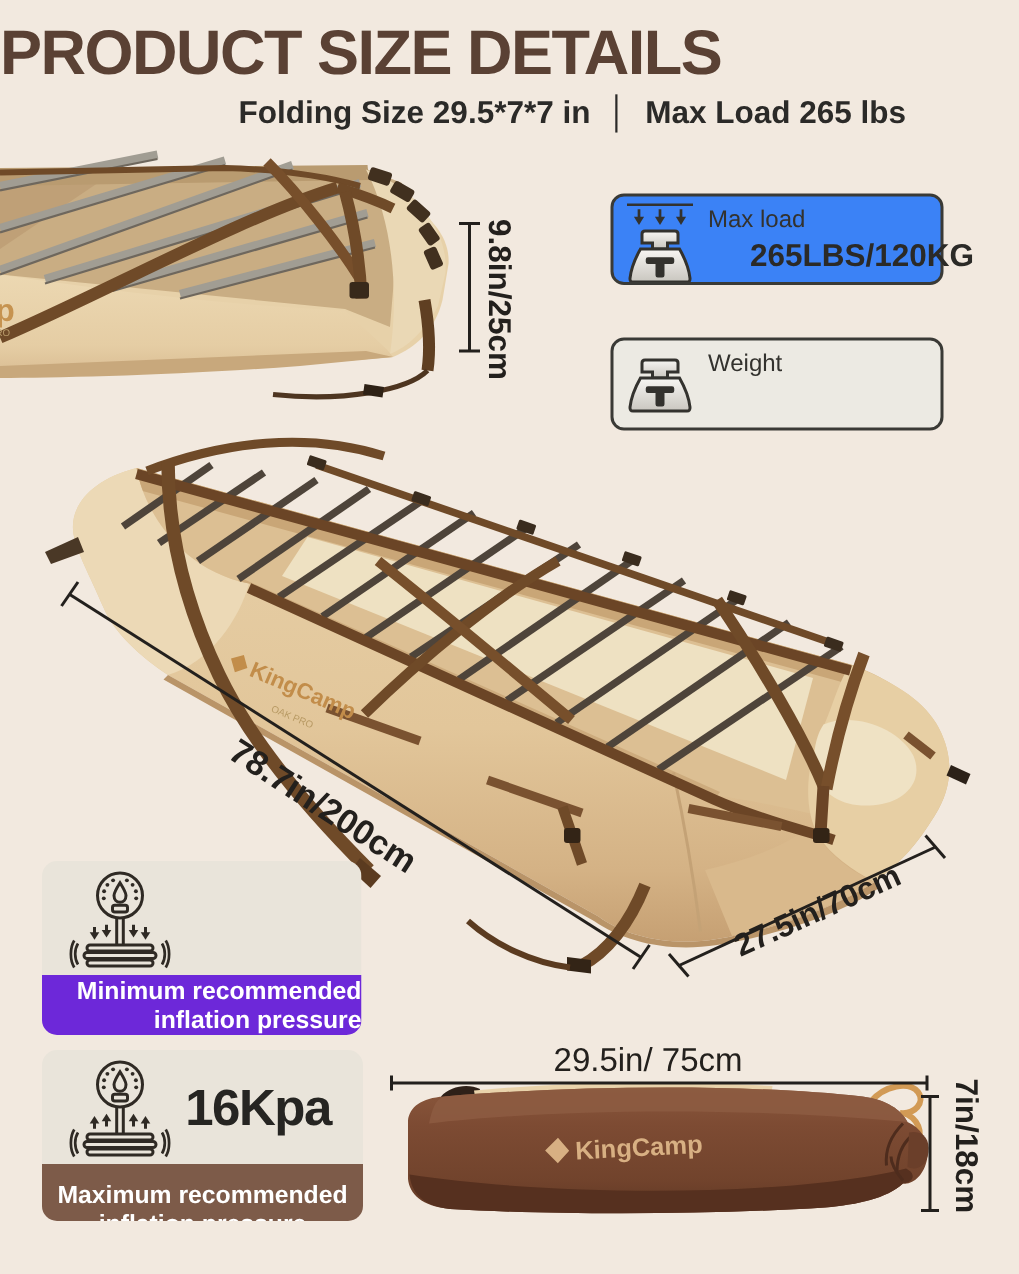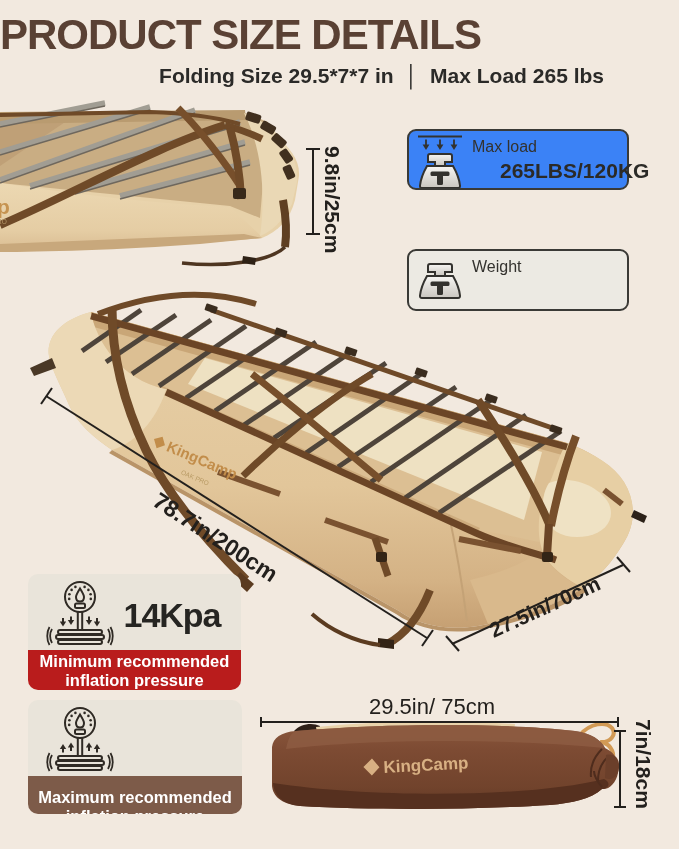--- a/index.html
+++ b/index.html
@@ -116,21 +116,21 @@
 <path d="M12,32 L38,32 C42,39 44.5,47 45,51.5 Q45.2,54 43,54 L7,54 Q4.8,54 5,51.5 C5.5,47 8,39 12,32 Z" fill="url(#wg1)"></path>
 <path d="M17,37.5 L33,37.5 Q34.5,37.5 34.5,39 L34.5,40.5 Q34.5,42 33,42 L28,42 L28,49.5 Q28,51 26.5,51 L23.5,51 Q22,51 22,49.5 L22,42 L17,42 Q15.5,42 15.5,40.5 L15.5,39 Q15.5,37.5 17,37.5 Z" fill="#33322e" stroke="none"></path>
 </g>
 </svg>
 
 <div style="position:absolute;left:63px;top:7px;font-size:16px;color:#33322e;">Max load</div>
 
 <div style="position:absolute;left:62px;top:28px;font-size:21px;font-weight:bold;color:#2b2a27;margin-left:29px;">265LBS/120KG</div>
 </div>
 
-<div class="abs" style="left:407px;top:225px;width:222px;height:62px;border:2px solid #3a3a36;border-radius:9px;background:#eceae3;box-sizing:border-box;margin-top:24px;">
+<div class="abs" style="left:407px;top:225px;width:222px;height:62px;border:2px solid #3a3a36;border-radius:9px;background:#eceae3;box-sizing:border-box;">
 
 <svg style="position:absolute;left:6px;top:10px;" width="50" height="40" viewBox="0 0 50 40">
 <g stroke="#33322e" stroke-width="2" fill="none">
 <path d="M13,11 L13,5 Q13,3 15,3 L35,3 Q37,3 37,5 L37,11 L30,11 L30,15 L20,15 L20,11 Z" fill="url(#wg1)"></path>
 <path d="M12,15 L38,15 C42,22 44.5,30 45,34.5 Q45.2,37 43,37 L7,37 Q4.8,37 5,34.5 C5.5,30 8,22 12,15 Z" fill="url(#wg1)"></path>
 <path d="M17,20.5 L33,20.5 Q34.5,20.5 34.5,22 L34.5,23.5 Q34.5,25 33,25 L28,25 L28,32.5 Q28,34 26.5,34 L23.5,34 Q22,34 22,32.5 L22,25 L17,25 Q15.5,25 15.5,23.5 L15.5,22 Q15.5,20.5 17,20.5 Z" fill="#33322e" stroke="none"></path>
 </g>
 </svg>
 
 <div style="position:absolute;left:63px;top:7px;font-size:16px;color:#33322e;">Weight</div>
@@ -263,21 +263,21 @@
 <line x1="617" y1="277" x2="630" y2="292"></line>
 </g>
 
 <text x="545" y="334" font-size="21" font-weight="bold" fill="#23201d" text-anchor="middle" transform="rotate(-24.5 545 327)" font-family="Liberation Sans,sans-serif">27.5in/70cm</text>
 </svg>
 </div>
 
 <div class="abs" style="left:28px;top:574px;width:213px;height:116px;border-radius:10px;overflow:hidden;">
   <div style="position:absolute;left:0;top:0;width:100%;height:76px;background:#e9e4da;"></div>
 
-  <div style="position:absolute;left:0;top:76px;width:100%;height:40px;background:#b91c1c;color:#fff;font-weight:bold;font-size:16.5px;text-align:center;line-height:19px;padding-top:2px;box-sizing:border-box;">Minimum recommended<br>inflation pressure</div>
+  <div style="position:absolute;left:0;top:76px;width:100%;height:40px;background:#6d28d9;color:#fff;font-weight:bold;font-size:16.5px;text-align:right;line-height:19px;padding-top:2px;box-sizing:border-box;">Minimum recommended<br>inflation pressure</div>
 
   <svg style="position:absolute;left:18px;top:6px;" width="90" height="68" viewBox="0 0 90 68">
   <g stroke="#2f2a24" stroke-width="2" fill="none">
   <circle cx="34" cy="17" r="15"></circle>
   <g fill="#2f2a24" stroke="none">
   <circle cx="29.4" cy="6.9" r="1.3"></circle>
           <circle cx="38.6" cy="6.9" r="1.3"></circle>
   <circle cx="25.6" cy="9.9" r="1.3"></circle>
           <circle cx="42.4" cy="9.9" r="1.3"></circle>
   <circle cx="23.4" cy="14.2" r="1.3"></circle>
@@ -307,21 +307,20 @@
 
   <g stroke-width="1.8">
   <path d="M6,49 C3.5,53 3.5,59 6,63"></path>
           <path d="M1.5,47 C-1.5,52 -1.5,60 1.5,65" transform="translate(2,0)"></path>
   <path d="M62,49 C64.5,53 64.5,59 62,63"></path>
           <path d="M66.5,47 C69.5,52 69.5,60 66.5,65" transform="translate(-2,0)"></path>
   </g>
   </g>
   </svg>
 
-  <div style="position:absolute;left:84px;top:22px;width:120px;text-align:center;font-size:34px;font-weight:bold;color:#262522;letter-spacing:-1px;">14Kpa</div>
 </div>
 
 <div class="abs" style="left:28px;top:700px;width:214px;height:114px;border-radius:10px;overflow:hidden;">
   <div style="position:absolute;left:0;top:0;width:100%;height:76px;background:#e9e4da;"></div>
 
   <div style="position:absolute;left:0;top:76px;width:100%;height:38px;background:#7d5b49;color:#fff;font-weight:bold;font-size:16.5px;text-align:center;line-height:19px;padding-top:12px;box-sizing:border-box;">Maximum recommended<br>inflation pressure</div>
 
   <svg style="position:absolute;left:18px;top:6px;" width="90" height="68" viewBox="0 0 90 68">
   <g stroke="#2f2a24" stroke-width="2" fill="none">
   <circle cx="34" cy="17" r="15"></circle>
@@ -357,20 +356,21 @@
 
   <g stroke-width="1.8">
   <path d="M6,49 C3.5,53 3.5,59 6,63"></path>
           <path d="M1.5,47 C-1.5,52 -1.5,60 1.5,65" transform="translate(2,0)"></path>
   <path d="M62,49 C64.5,53 64.5,59 62,63"></path>
           <path d="M66.5,47 C69.5,52 69.5,60 66.5,65" transform="translate(-2,0)"></path>
   </g>
   </g>
   </svg>
 
+  <div style="position:absolute;left:84px;top:20px;width:120px;text-align:center;font-size:34px;font-weight:bold;color:#262522;letter-spacing:-1px;">16Kpa</div>
 </div>
 
 <div class="abs" id="rollbag" style="left:250px;top:695px;">
 <svg width="429" height="154" viewBox="0 0 429 154">
 <defs>
 <linearGradient id="bg1" x1="0" y1="0" x2="0" y2="1">
  <stop offset="0" stop-color="#8a573c"></stop>
           <stop offset="0.3" stop-color="#7d4b33"></stop>
           <stop offset="0.75" stop-color="#71432c"></stop>
           <stop offset="1" stop-color="#5e3624"></stop>

